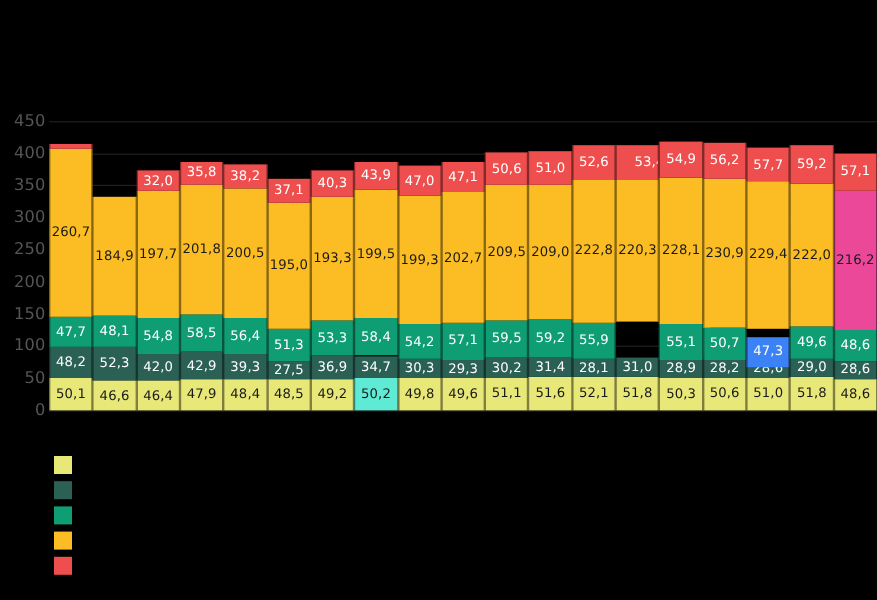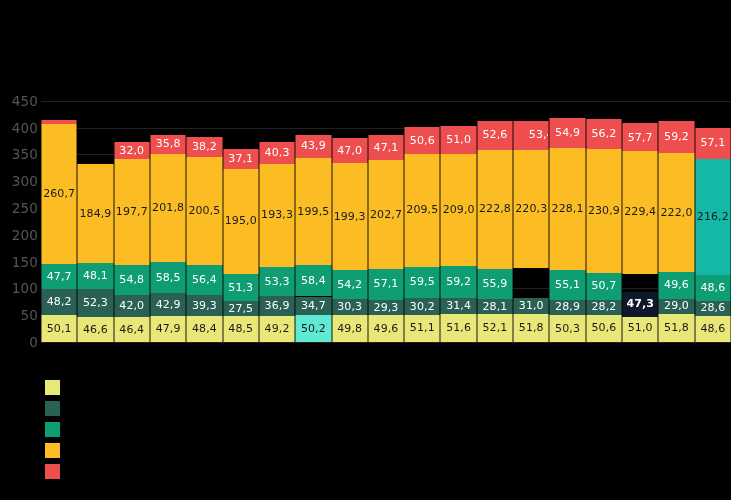--- a/index.html
+++ b/index.html
@@ -412,21 +412,21 @@
             <div class="seg-label lbl-light" style="top: 9.06638px; color: rgb(255, 255, 255);">56,2</div>
           </div>
         </div>
         <div class="bar" style="left: 581.053px; width: 36.3158px; height: 252px;">
           <div class="seg" style="height: 27.3447px; bottom: 0px; background: rgb(232, 232, 120);">
             <div class="seg-label lbl-dark" style="top: 7.67234px; color: rgb(26, 26, 26);">51,0</div>
           </div>
           <div class="seg" style="height: 15.3345px; bottom: 27.3447px; background: rgb(43, 97, 85);">
             <div class="seg-label lbl-light" style="top: 1.66723px; color: rgb(255, 255, 255);">28,6</div>
           </div>
-          <div class="seg" style="height: 25.3609px; bottom: 25px; background: #0f172a; font-weight: bold;">
+          <div class="seg" style="height: 25.3609px; bottom: 36px; background: #3b82f6;">
             <div class="seg-label lbl-light" style="top: 6.68043px; color: rgb(255, 255, 255);">47,3</div>
           </div>
           <div class="seg" style="height: 122.997px; bottom: 68.04px; background: rgb(251, 189, 35);">
             <div class="seg-label lbl-dark" style="top: 55.4987px; color: rgb(26, 26, 26);">229,4</div>
           </div>
           <div class="seg" style="height: 28px; bottom: 191.037px; background: rgb(239, 78, 78);">
             <div class="seg-label lbl-light" style="top: 9.46851px; color: rgb(255, 255, 255);">57,7</div>
           </div>
         </div>
         <div class="bar" style="left: 617.368px; width: 36.3158px; height: 252px;">
@@ -449,21 +449,21 @@
         <div class="bar" style="left: 653.684px; width: 36.3158px; height: 252px;">
           <div class="seg" style="height: 26.0579px; bottom: 0px; background: rgb(232, 232, 120);">
             <div class="seg-label lbl-dark" style="top: 7.02894px; color: rgb(26, 26, 26);">48,6</div>
           </div>
           <div class="seg" style="height: 15.3345px; bottom: 26.0579px; background: rgb(43, 97, 85);">
             <div class="seg-label lbl-light" style="top: 1.66723px; color: rgb(255, 255, 255);">28,6</div>
           </div>
           <div class="seg" style="height: 26.0579px; bottom: 41.3923px; background: rgb(15, 158, 115);">
             <div class="seg-label lbl-light" style="top: 7.02894px; color: rgb(255, 255, 255);">48,6</div>
           </div>
-          <div class="seg" style="height: 115.92px; bottom: 67.4502px; background: #14b8a6;">
+          <div class="seg" style="height: 115.92px; bottom: 67.4502px; background: #ec4899;">
             <div class="seg-label lbl-dark" style="top: 51.96px; color: rgb(26, 26, 26);">216,2</div>
           </div>
           <div class="seg" style="height: 30.6153px; bottom: 183.37px; background: rgb(239, 78, 78);">
             <div class="seg-label lbl-light" style="top: 9.30766px; color: rgb(255, 255, 255);">57,1</div>
           </div>
         </div>
       </div>
   </div>
 
   <div class="legend">

